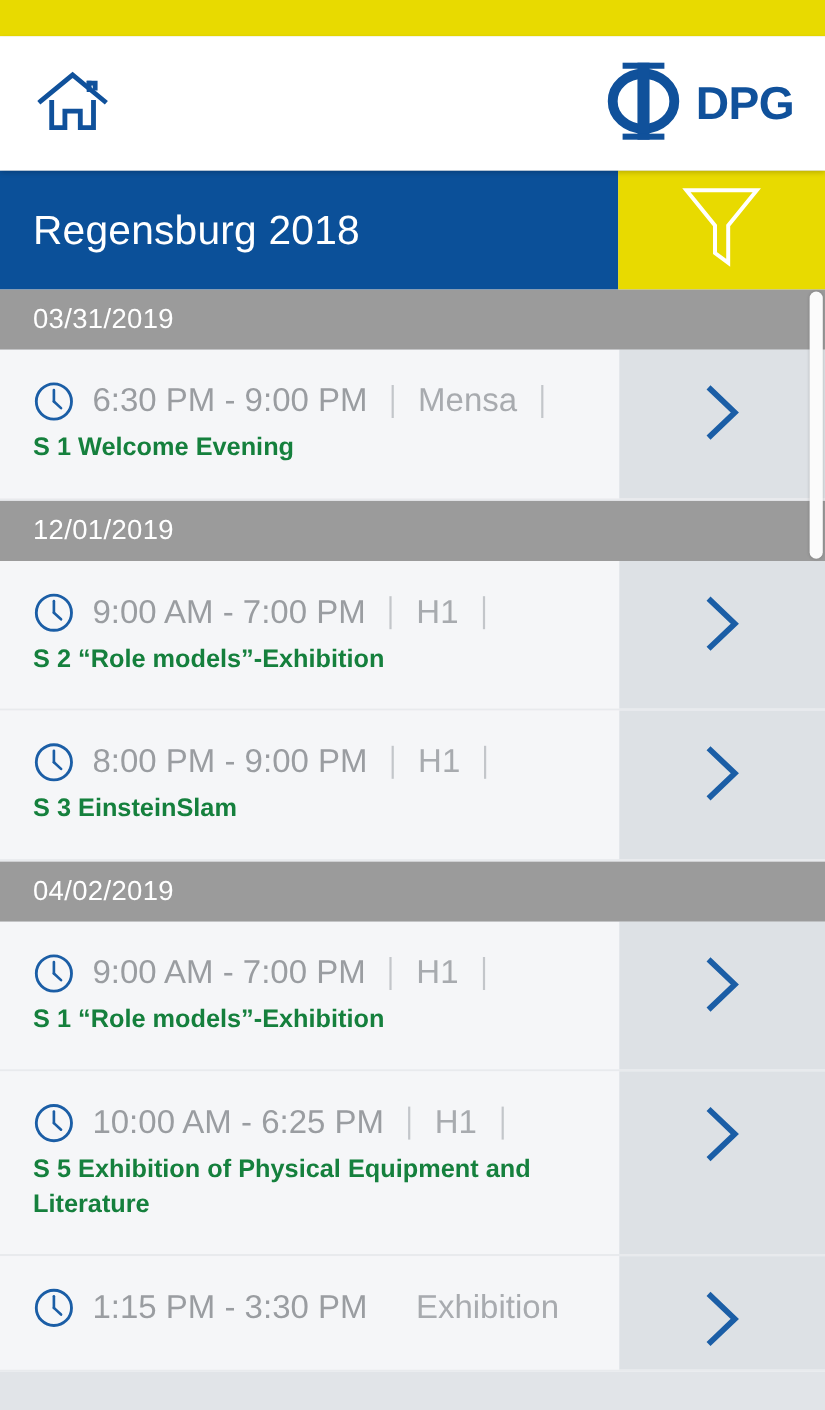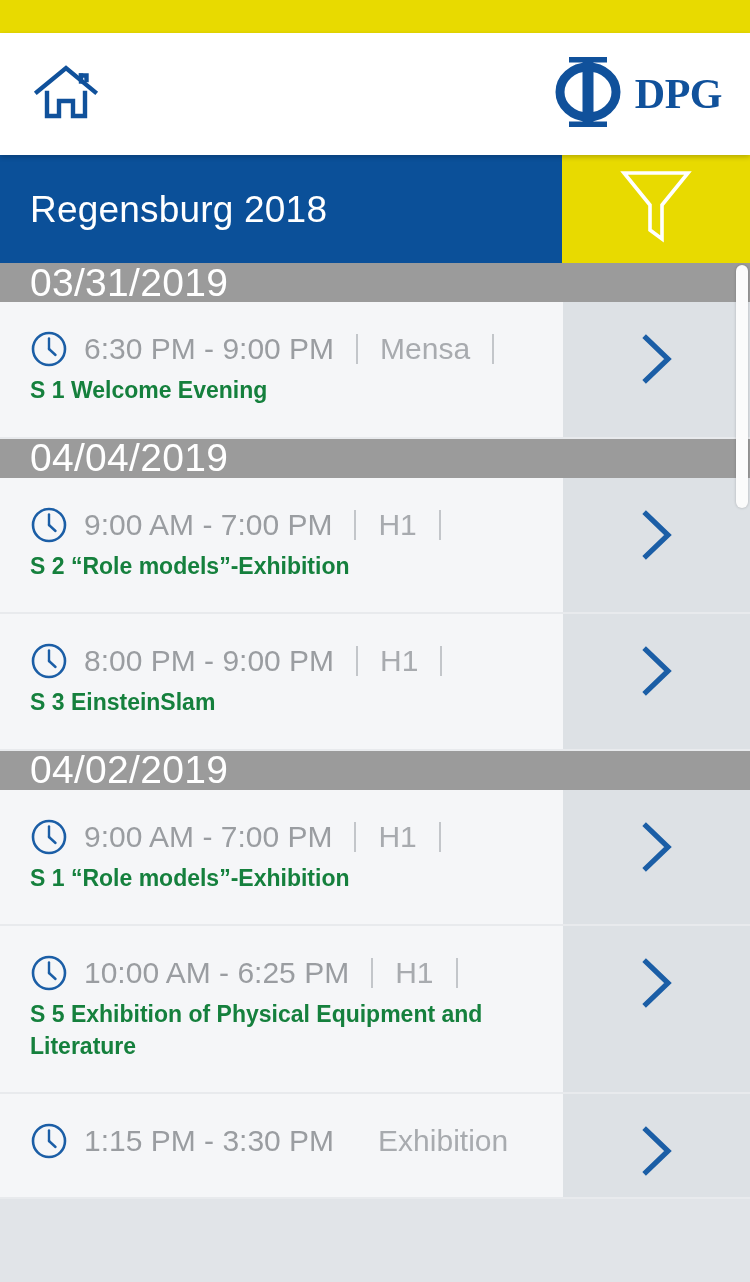--- a/index.html
+++ b/index.html
@@ -48,21 +48,20 @@
     display: flex;
     align-items: center;
     gap: 14px;
   }
   .brand-text {
     color: #10519b;
     font-size: 42px;
     font-weight: bold;
     letter-spacing: -0.5px;
     line-height: 1;
-    font-family: Liberation Serif, serif;
   }
 
   
   .titlebar {
     display: flex;
     height: 108px;
     width: 100%;
     position: relative;
     z-index: 3;
   }
@@ -93,27 +92,27 @@
     position: absolute;
     top: 263px;
     left: 0;
     width: 750px;
     height: 1019px;
     background: #e1e4e8;
     overflow: hidden;
   }
 
   .date-header {
-    height: 39px;
+    height: 55px;
     background: #9b9b9b;
     display: flex;
     align-items: center;
     padding-left: 30px;
     color: #ffffff;
-    font-size: 39px;
+    font-size: 25px;
     letter-spacing: 0.3px;
   }
 
   .row {
     display: flex;
     background: #f5f6f8;
     border-bottom: 2px solid #e8eaed;
     position: relative;
   }
   .row-body {
@@ -253,21 +252,21 @@
             <span class="sep"></span>
           </div>
           <div class="row-title">S 1 Welcome Evening</div>
         </div>
         <div class="row-chev">
           <span><svg width="40" height="54" viewBox="0 0 40 54">
               <polyline points="9,6 31,27 9,48" fill="none" stroke="#1b5ea6" stroke-width="5.2" stroke-linecap="square" stroke-linejoin="miter"></polyline>
             </svg></span>
         </div>
       </div>
-      <div class="date-header">04/04/2019</div>
+      <div class="date-header">12/01/2019</div>
       <div class="row">
         <div class="row-body">
           <div class="meta">
             <span class="clock-icon">
               <svg width="38" height="38" viewBox="0 0 38 38">
                 <circle cx="19" cy="19" r="16" fill="none" stroke="#1b5ea6" stroke-width="2.6"></circle>
                 <line x1="19" y1="19" x2="19" y2="8.5" stroke="#1b5ea6" stroke-width="2.4" stroke-linecap="round"></line>
                 <line x1="19" y1="19" x2="25.5" y2="25" stroke="#1b5ea6" stroke-width="2.4" stroke-linecap="round"></line>
               </svg>
             </span>

